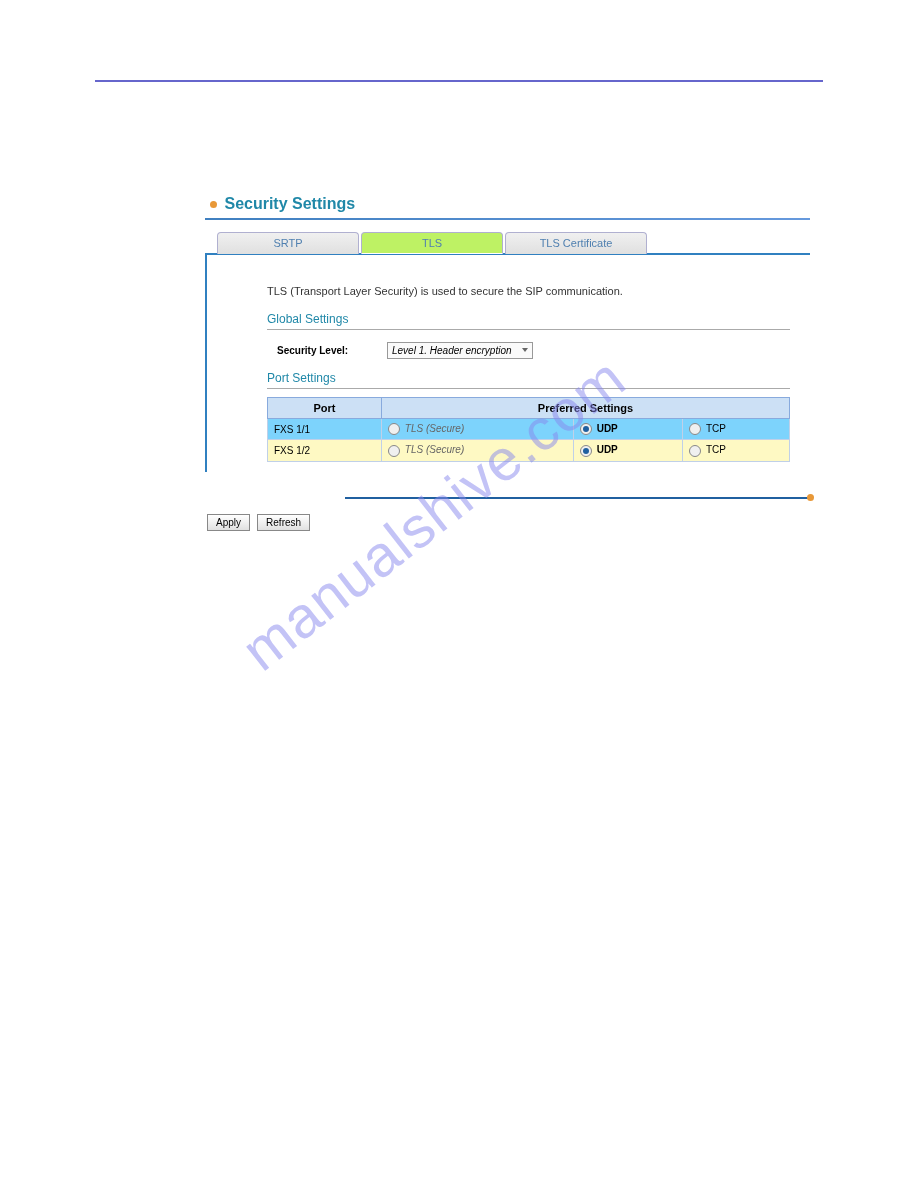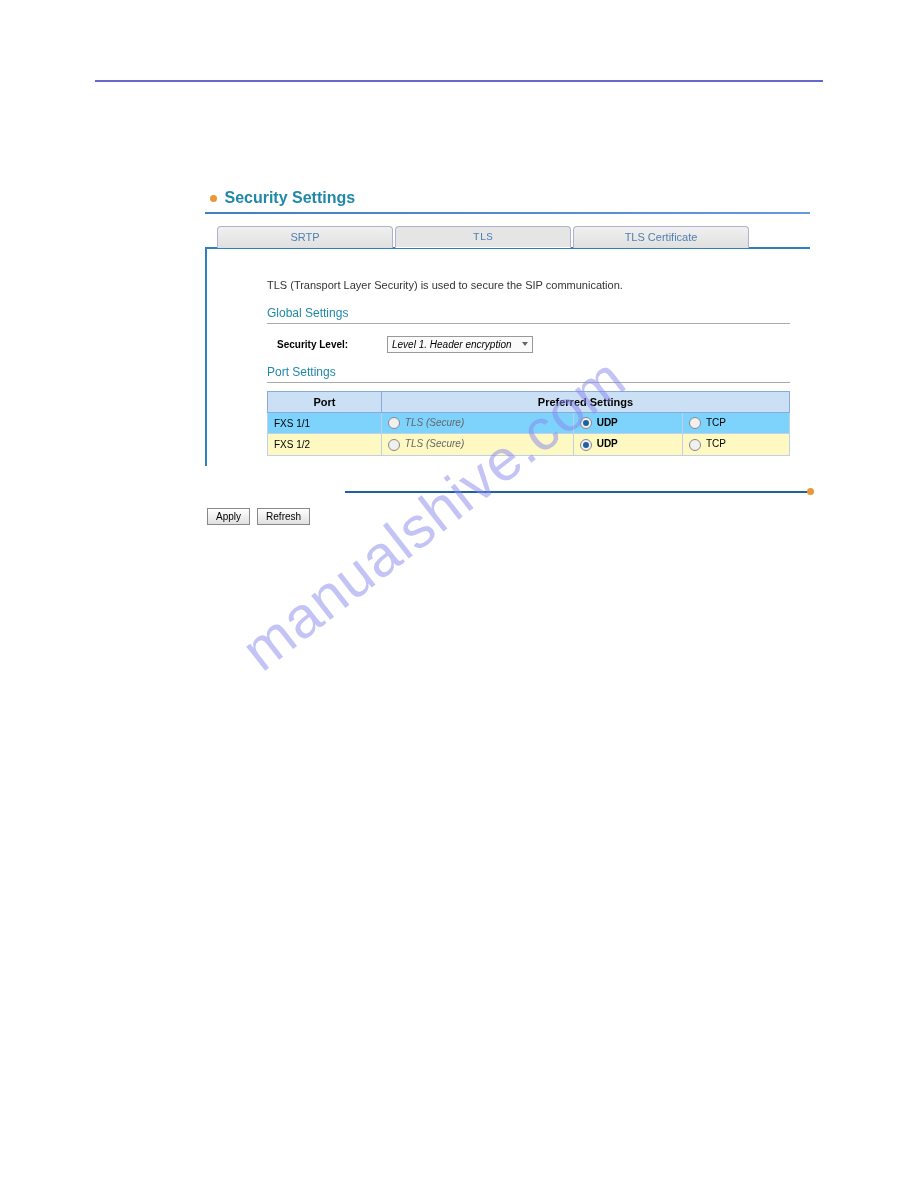--- a/index.html
+++ b/index.html
@@ -17,21 +17,21 @@
     position: absolute;
     top: 80px;
     left: 95px;
     right: 95px;
     height: 2px;
     background: #6666cc;
   }
   
   .panel {
     position: absolute;
-    top: 189px;
+    top: 195px;
     left: 205px;
     width: 605px;
   }
   
   .page-title {
     color: #2088a8;
     font-size: 16px;
     font-weight: bold;
     margin-bottom: 5px;
     padding-left: 5px;
@@ -54,37 +54,36 @@
   }
   
   .tabs-row {
     display: flex;
     gap: 2px;
     margin-left: 12px;
     margin-bottom: 0;
   }
   
   .tab {
-    padding: 4px 37px;
+    padding: 4px 20px;
     background: linear-gradient(#f0f0f0, #e0e0e0);
     border: 1px solid #b0b0d0;
     border-bottom: none;
     border-radius: 4px 4px 0 0;
     color: #5080b0;
     font-size: 11px;
     width: 100px;
     text-align: center;
     cursor: pointer;
   }
   
   .tab.active {
-    background: #e5e5e5;
+    background: #bef264;
     border-bottom: 1px solid #ffffff;
     z-index: 2;
-    font-family: Liberation Mono, monospace;
   }
   
   .tab-content-border {
     border-left: 2px solid #3080c0;
     border-top: 2px solid #3080c0;
     padding: 20px 0 0 20px;
     margin-top: -1px;
     min-height: 180px;
   }
   

